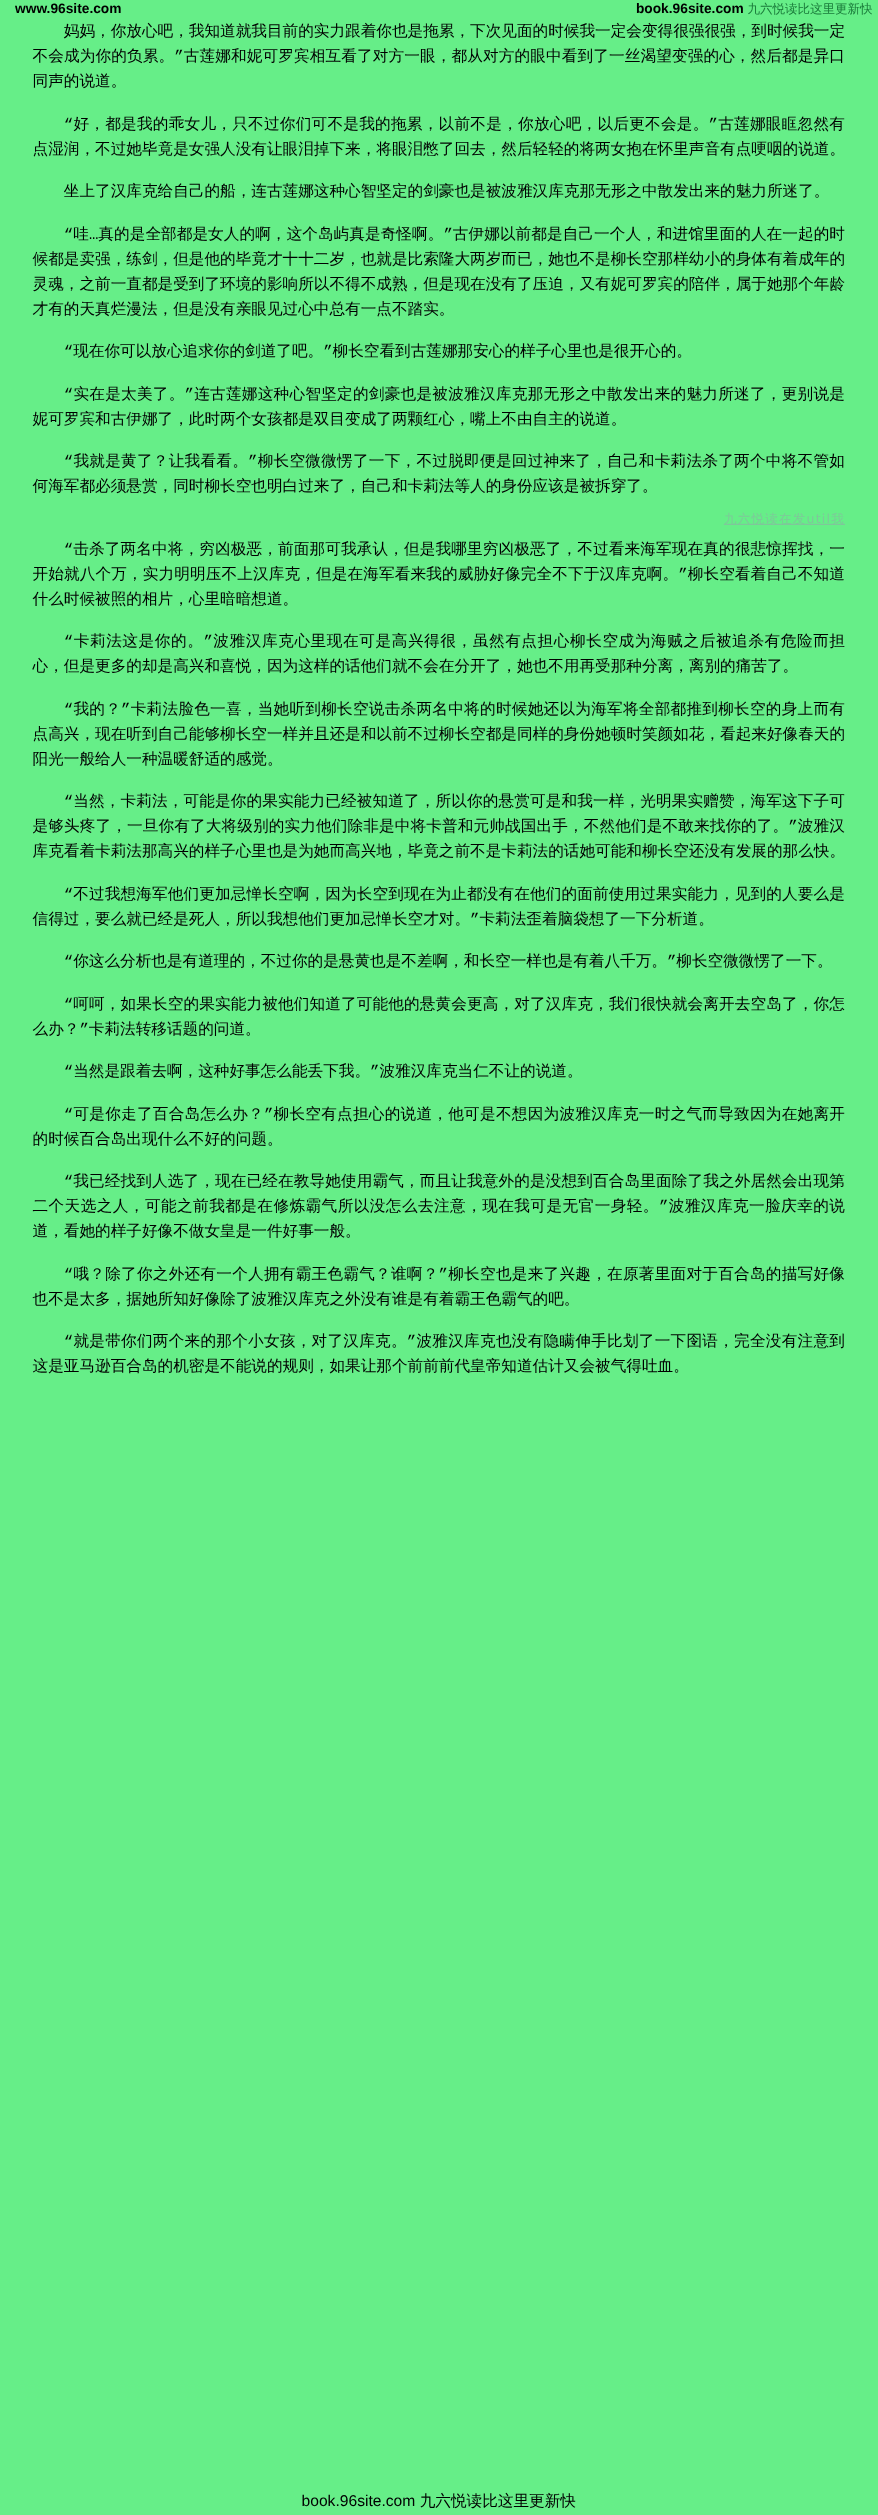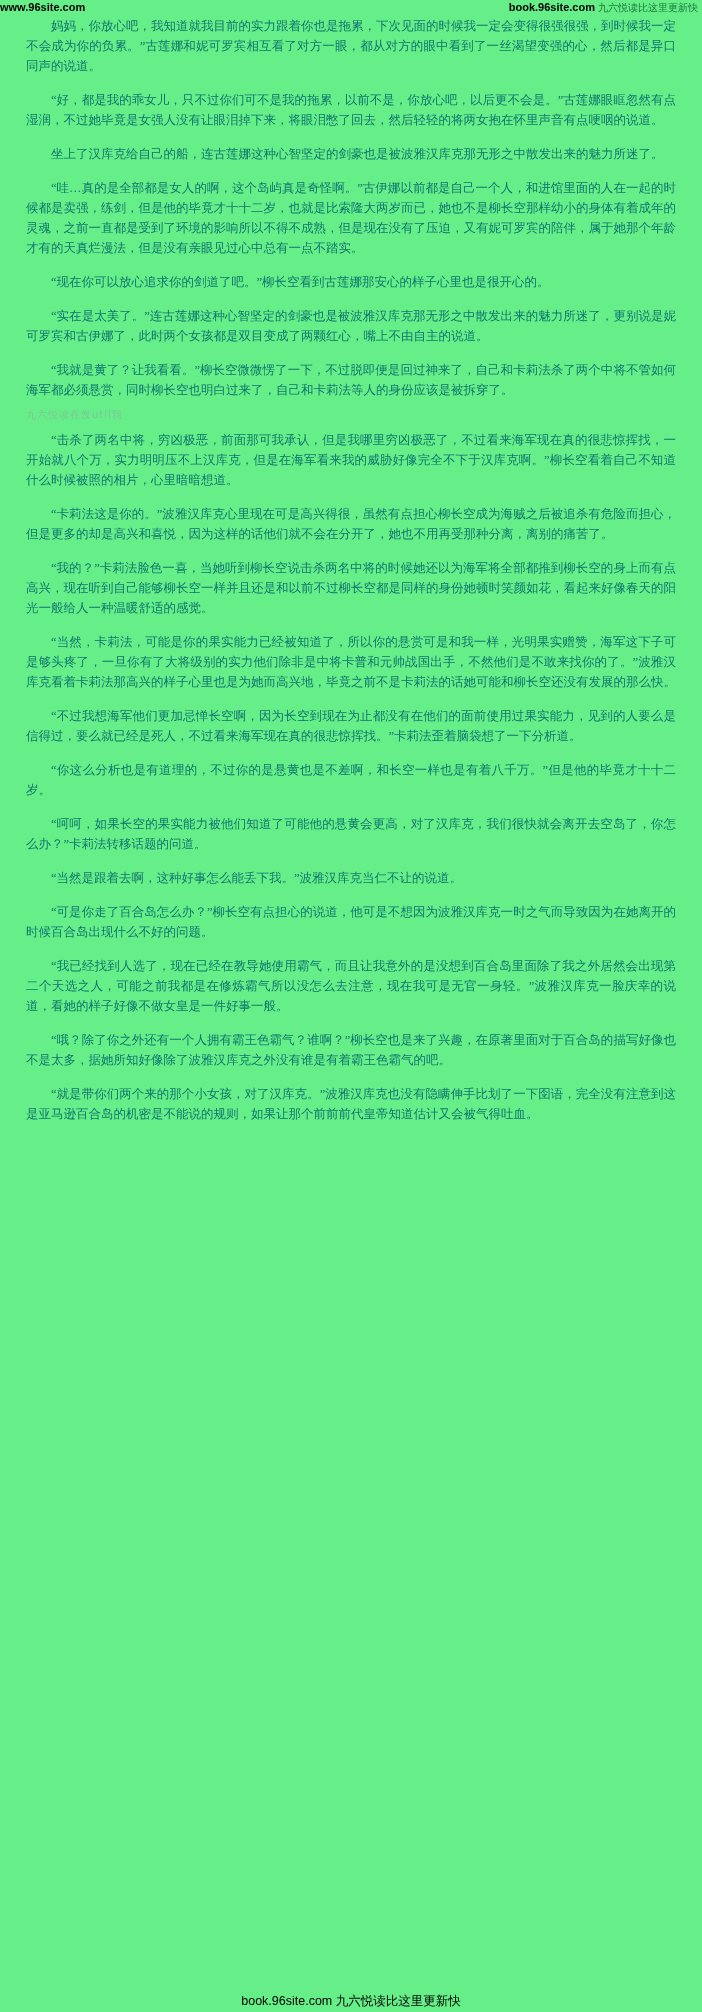--- a/index.html
+++ b/index.html
@@ -18,21 +18,21 @@
     min-height: 2012px;
     background: #66EE88;
     box-sizing: border-box;
   }
   .topbar {
     display: flex;
     justify-content: space-between;
     align-items: flex-start;
     font-size: 11px;
     color: #000;
-    padding: 1px 4px 0 0;
+    padding: 1px 4px 0 12px;
     line-height: 13px;
   }
   .topbar .left {
     font-family: "Liberation Sans", sans-serif;
     font-weight: bold;
     font-size: 11px;
   }
   .topbar .right {
     font-family: "Liberation Sans", sans-serif;
     font-weight: bold;
@@ -47,29 +47,30 @@
   }
   .content {
     padding: 0 26px 0 26px;
   }
   p.para {
     margin: 0 0 14px 0;
     text-indent: 2em;
     font-size: 12.5px;
     line-height: 20px;
     text-align: justify;
-    color: #0f766e;
-    font-family: Liberation Serif, serif;
+    color: #000000;
+    font-family: Liberation Mono, monospace;
   }
   .watermark-mid {
-    text-align: left;
+    text-align: right;
     font-size: 10px;
     color: #7fc79a;
     margin: -6px 0 8px 0;
     letter-spacing: 1px;
+    text-decoration: underline;
   }
   .footer {
     position: absolute;
     bottom: 2px;
     left: 0;
     width: 702px;
     text-align: center;
     font-size: 12.5px;
     font-family: "Liberation Sans", sans-serif;
     color: #000;
@@ -100,22 +101,22 @@
     <p class="para">坐上了汉库克给自己的船，连古莲娜这种心智坚定的剑豪也是被波雅汉库克那无形之中散发出来的魅力所迷了。</p>
     <p class="para">“哇…真的是全部都是女人的啊，这个岛屿真是奇怪啊。”古伊娜以前都是自己一个人，和进馆里面的人在一起的时候都是卖强，练剑，但是他的毕竟才十十二岁，也就是比索隆大两岁而已，她也不是柳长空那样幼小的身体有着成年的灵魂，之前一直都是受到了环境的影响所以不得不成熟，但是现在没有了压迫，又有妮可罗宾的陪伴，属于她那个年龄才有的天真烂漫法，但是没有亲眼见过心中总有一点不踏实。</p>
     <p class="para">“现在你可以放心追求你的剑道了吧。”柳长空看到古莲娜那安心的样子心里也是很开心的。</p>
     <p class="para">“实在是太美了。”连古莲娜这种心智坚定的剑豪也是被波雅汉库克那无形之中散发出来的魅力所迷了，更别说是妮可罗宾和古伊娜了，此时两个女孩都是双目变成了两颗红心，嘴上不由自主的说道。</p>
     <p class="para">“我就是黄了？让我看看。”柳长空微微愣了一下，不过脱即便是回过神来了，自己和卡莉法杀了两个中将不管如何海军都必须悬赏，同时柳长空也明白过来了，自己和卡莉法等人的身份应该是被拆穿了。</p>
     <div class="watermark-mid">九六悦读在发util我</div>
     <p class="para">“击杀了两名中将，穷凶极恶，前面那可我承认，但是我哪里穷凶极恶了，不过看来海军现在真的很悲惊挥找，一开始就八个万，实力明明压不上汉库克，但是在海军看来我的威胁好像完全不下于汉库克啊。”柳长空看着自己不知道什么时候被照的相片，心里暗暗想道。</p>
     <p class="para">“卡莉法这是你的。”波雅汉库克心里现在可是高兴得很，虽然有点担心柳长空成为海贼之后被追杀有危险而担心，但是更多的却是高兴和喜悦，因为这样的话他们就不会在分开了，她也不用再受那种分离，离别的痛苦了。</p>
     <p class="para">“我的？”卡莉法脸色一喜，当她听到柳长空说击杀两名中将的时候她还以为海军将全部都推到柳长空的身上而有点高兴，现在听到自己能够柳长空一样并且还是和以前不过柳长空都是同样的身份她顿时笑颜如花，看起来好像春天的阳光一般给人一种温暖舒适的感觉。</p>
     <p class="para">“当然，卡莉法，可能是你的果实能力已经被知道了，所以你的悬赏可是和我一样，光明果实赠赞，海军这下子可是够头疼了，一旦你有了大将级别的实力他们除非是中将卡普和元帅战国出手，不然他们是不敢来找你的了。”波雅汉库克看着卡莉法那高兴的样子心里也是为她而高兴地，毕竟之前不是卡莉法的话她可能和柳长空还没有发展的那么快。</p>
-    <p class="para">“不过我想海军他们更加忌惮长空啊，因为长空到现在为止都没有在他们的面前使用过果实能力，见到的人要么是信得过，要么就已经是死人，不过看来海军现在真的很悲惊挥找。”卡莉法歪着脑袋想了一下分析道。</p>
-    <p class="para">“你这么分析也是有道理的，不过你的是悬黄也是不差啊，和长空一样也是有着八千万。”但是他的毕竟才十十二岁。</p>
+    <p class="para">“不过我想海军他们更加忌惮长空啊，因为长空到现在为止都没有在他们的面前使用过果实能力，见到的人要么是信得过，要么就已经是死人，所以我想他们更加忌惮长空才对。”卡莉法歪着脑袋想了一下分析道。</p>
+    <p class="para">“你这么分析也是有道理的，不过你的是悬黄也是不差啊，和长空一样也是有着八千万。”柳长空微微愣了一下。</p>
     <p class="para">“呵呵，如果长空的果实能力被他们知道了可能他的悬黄会更高，对了汉库克，我们很快就会离开去空岛了，你怎么办？”卡莉法转移话题的问道。</p>
     <p class="para">“当然是跟着去啊，这种好事怎么能丢下我。”波雅汉库克当仁不让的说道。</p>
     <p class="para">“可是你走了百合岛怎么办？”柳长空有点担心的说道，他可是不想因为波雅汉库克一时之气而导致因为在她离开的时候百合岛出现什么不好的问题。</p>
     <p class="para">“我已经找到人选了，现在已经在教导她使用霸气，而且让我意外的是没想到百合岛里面除了我之外居然会出现第二个天选之人，可能之前我都是在修炼霸气所以没怎么去注意，现在我可是无官一身轻。”波雅汉库克一脸庆幸的说道，看她的样子好像不做女皇是一件好事一般。</p>
     <p class="para">“哦？除了你之外还有一个人拥有霸王色霸气？谁啊？”柳长空也是来了兴趣，在原著里面对于百合岛的描写好像也不是太多，据她所知好像除了波雅汉库克之外没有谁是有着霸王色霸气的吧。</p>
     <p class="para">“就是带你们两个来的那个小女孩，对了汉库克。”波雅汉库克也没有隐瞒伸手比划了一下囹语，完全没有注意到这是亚马逊百合岛的机密是不能说的规则，如果让那个前前前代皇帝知道估计又会被气得吐血。</p>
   </div>
 
   <div class="footer">
     <span>book.96site.com</span>

